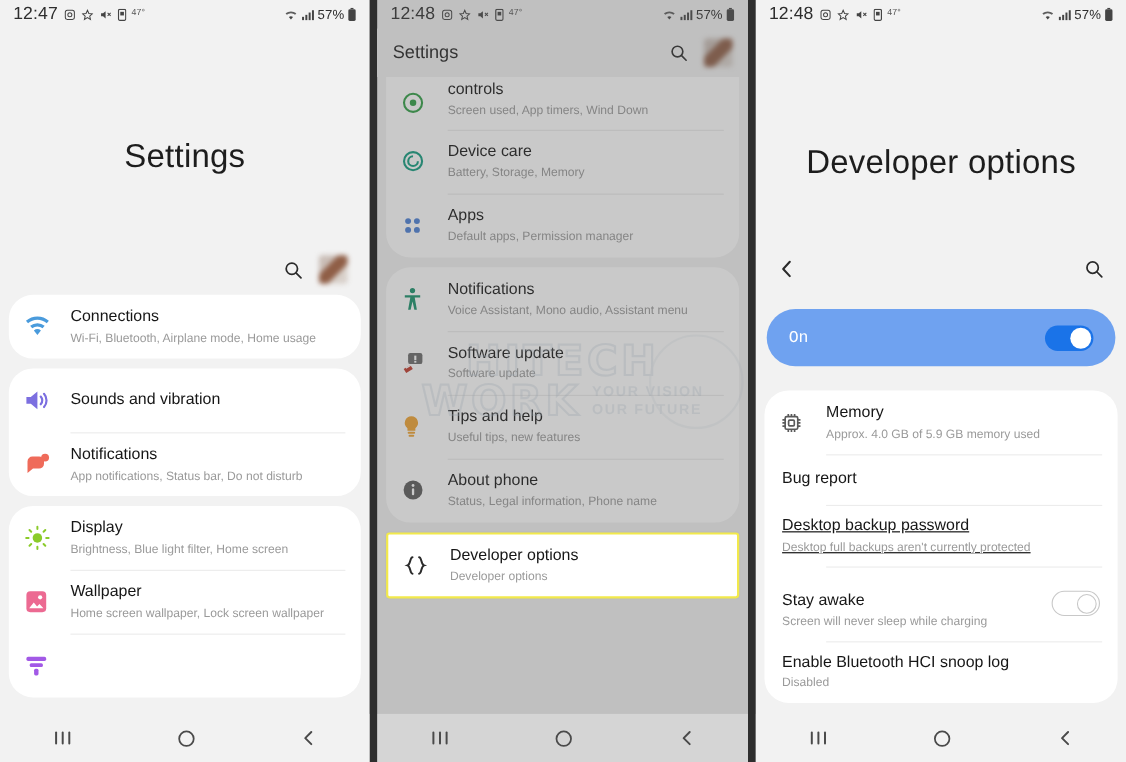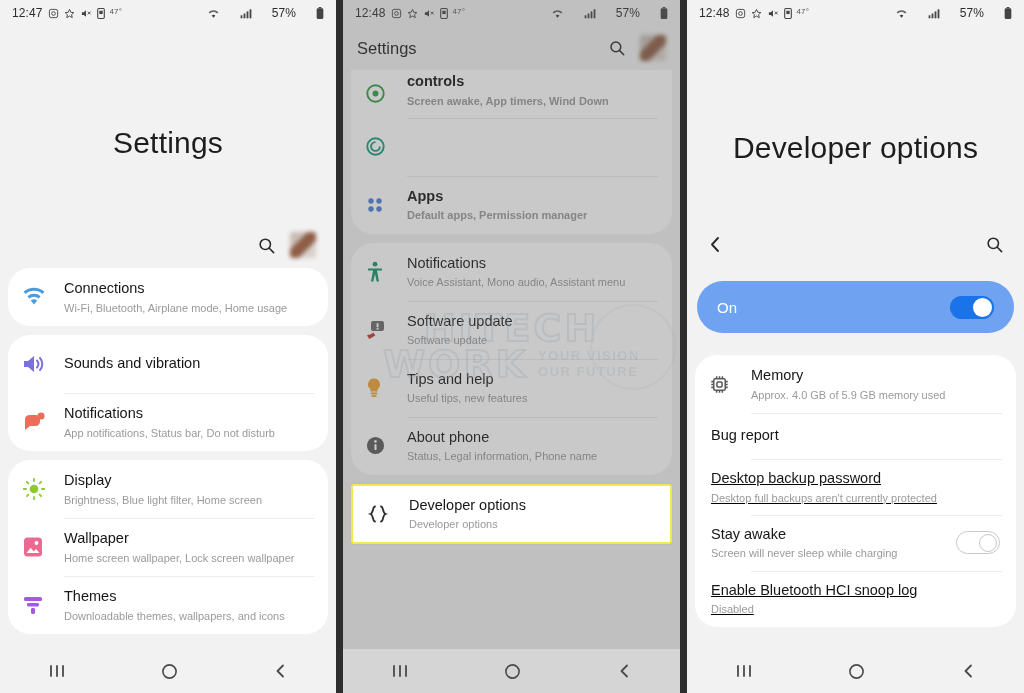--- a/index.html
+++ b/index.html
@@ -25,22 +25,22 @@
     pointer-events: none; z-index: 40;
   }
 
   
   .statusbar {
     height: 26px; display: flex; align-items: center;
     padding: 0 12px; font-size: 11.5px; color: #3a3a3a;
     letter-spacing: .1px;
   }
   .sb-left { display: flex; align-items: center; gap: 5px; }
-  .sb-right { margin-left: auto; display: flex; align-items: center; gap: 20px; }
-  .sb-time { font-size: 12px; color: #2d2d2d; }
+  .sb-right { margin-left: auto; display: flex; align-items: center; gap: 3px; }
+  .sb-time { font-size: 16px; color: #2d2d2d; }
   .sb-ic { display: inline-flex; align-items: center; justify-content: center; }
   .sb-temp { font-size: 8px; color: #555; position: relative; top: -2px; }
 
   
   .bigtitle {
     font-size: 30px; font-weight: 400; color: #1d1d1d;
     text-align: center; letter-spacing: .2px;
   }
   #panel-1 .bigtitle { margin-top: 100px; }
   #panel-3 .bigtitle { margin-top: 105px; }
@@ -91,37 +91,37 @@
 
   
   .row.highlight {
     background: #fff; border: 2.5px solid #f2e94b;
     border-radius: 3px; margin: 0 8px; z-index: 45;
     box-shadow: 0 0 0 1px rgba(0,0,0,.02);
   }
   .row.highlight::before { display: none; }
 
   
-  .clip-top { margin-top: -22px; font-weight: bold; }
+  .clip-top { margin-top: -22px; }
   .ghost-line {
     position: absolute; top: 10px; left: 56px; right: 40px; height: 9px;
     background:
       linear-gradient(to right,
         transparent 0 6%, #cfcfcf 6% 9%, transparent 9% 48%,
         #cfcfcf 48% 52%, transparent 52% 62%, #cfcfcf 62% 64%, transparent 64%);
     opacity: .7;
   }
 
   
   .onbar {
     margin: 14px 10px 0; height: 52px; border-radius: 26px;
     background: #6fa2f0; display: flex; align-items: center;
     padding: 0 20px; color: #fff; font-size: 15px;
   }
-  .onbar-label { flex: 1; }
+  .onbar-label { flex: 1; font-family: Liberation Mono, monospace; }
   .switch {
     width: 44px; height: 23px; border-radius: 12px; background: #1a73e8;
     position: relative; flex: 0 0 44px;
   }
   .switch .knob {
     position: absolute; right: 2px; top: 2px;
     width: 19px; height: 19px; border-radius: 50%; background: #fff;
   }
   .switch.off { background: transparent; border: 1.6px solid #c8c8c8; }
   .switch.off .knob {
@@ -324,24 +324,20 @@
           </span>
         </div>
         <div class="row">
           <span class="row-ic">
             <svg width="22" height="22" viewBox="0 0 22 22" fill="#a259e6">
               <rect x="2" y="3" width="18" height="4" rx="1.6"></rect>
               <rect x="5" y="9" width="12" height="3.4" rx="1.4"></rect>
               <rect x="9" y="14" width="4" height="6" rx="1.4"></rect>
             </svg>
           </span>
-          <span class="row-tx">
-            <span class="row-title">Themes</span>
-            <span class="row-sub" style="display:block">Downloadable themes, wallpapers, and icons</span>
-          </span>
         </div>
       </div>
     </div>
 
     <div class="navbar shade">
       <span class="nav-ic">
         <svg width="18" height="16" viewBox="0 0 18 16" fill="none" stroke="#4a4a4a" stroke-width="1.8" stroke-linecap="round">
           <line x1="3" y1="3" x2="3" y2="13"></line>
             <line x1="9" y1="3" x2="9" y2="13"></line>
             <line x1="15" y1="3" x2="15" y2="13"></line>
@@ -435,29 +431,33 @@
         <div class="row" style="padding-top:24px;">
           <span class="ghost-line"></span>
           <span class="row-ic" style="align-self:flex-end;padding-bottom:4px;">
             <svg width="21" height="21" viewBox="0 0 22 22" fill="none" stroke="#2f9e44" stroke-width="2">
               <circle cx="11" cy="11" r="8.6"></circle>
                 <circle cx="11" cy="11" r="3.1" fill="#2f9e44" stroke="none"></circle>
             </svg>
           </span>
           <span class="row-tx">
             <span class="row-title">controls</span>
-            <span class="row-sub" style="display:block">Screen awake, App timers, Wind Down</span>
+            <span class="row-sub" style="display:block">Screen used, App timers, Wind Down</span>
           </span>
         </div>
         <div class="row">
           <span class="row-ic">
             <svg width="21" height="21" viewBox="0 0 22 22" fill="none" stroke="#0f9b7e" stroke-width="2">
               <circle cx="11" cy="11" r="8.6"></circle>
                 <path d="M11 6.4a4.6 4.6 0 104.6 4.6"></path>
             </svg>
+          </span>
+          <span class="row-tx">
+            <span class="row-title">Device care</span>
+            <span class="row-sub" style="display:block">Battery, Storage, Memory</span>
           </span>
         </div>
         <div class="row">
           <span class="row-ic">
             <svg width="20" height="20" viewBox="0 0 20 20" fill="#4a7fd6">
               <circle cx="6" cy="6" r="2.7"></circle>
                 <circle cx="14" cy="6" r="2.7"></circle>
               <circle cx="6" cy="14" r="2.7"></circle>
                 <circle cx="14" cy="14" r="2.7"></circle>
             </svg>
@@ -689,31 +689,31 @@
         </div>
 
         <div class="row" style="min-height:54px;">
           <span class="row-tx" style="padding-left:2px;text-decoration:underline;">
             <span class="row-title">Desktop backup password</span>
             <span class="row-sub" style="display:block">Desktop full backups aren't currently protected</span>
           </span>
         </div>
 
         <div class="row toggle-row" style="min-height:54px;">
-          <span class="row-tx" style="padding-left:2px;">
+          <span class="row-tx" style="padding-left:2px;margin-top:12px;">
             <span class="row-title">Stay awake</span>
             <span class="row-sub" style="display:block">Screen will never sleep while charging</span>
           </span>
           <span class="switch off">
               <span class="knob"></span>
             </span>
         </div>
 
         <div class="row" style="min-height:54px;">
-          <span class="row-tx" style="padding-left:2px;text-decoration:underline;">
+          <span class="row-tx" style="padding-left:2px;">
             <span class="row-title">Enable Bluetooth HCI snoop log</span>
             <span class="row-sub" style="display:block">Disabled</span>
           </span>
         </div>
 
       </div>
     </div>
 
     <div class="navbar shade">
       <span class="nav-ic">

